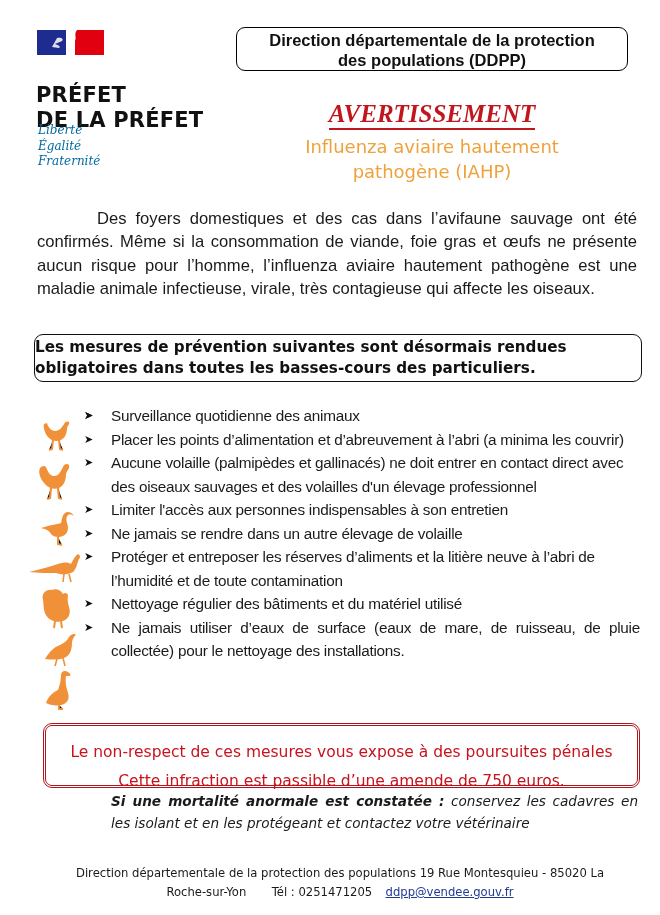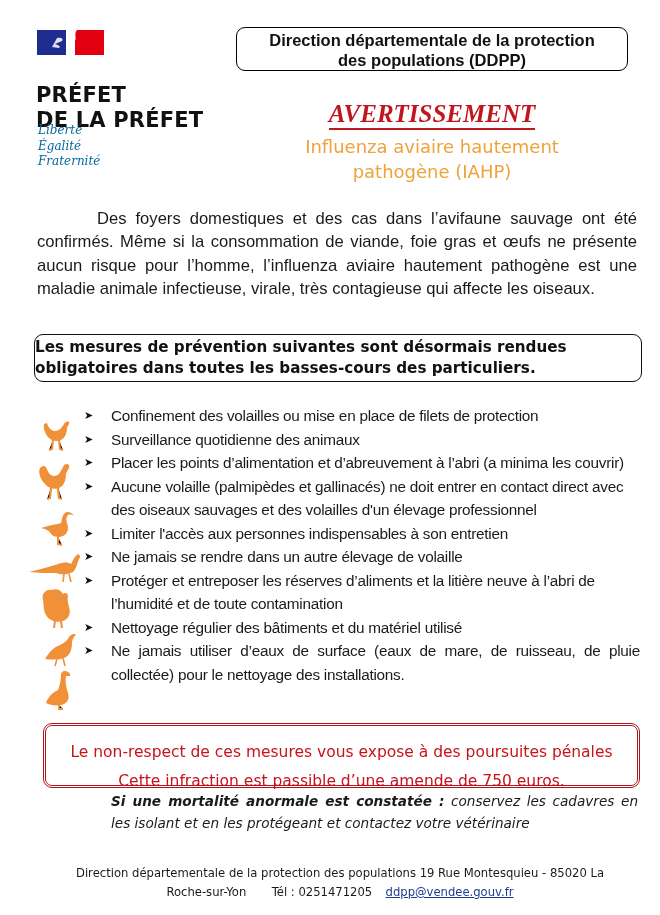--- a/index.html
+++ b/index.html
@@ -152,21 +152,21 @@
     </svg>
 </div>
 <div class="bird" style="left:44px; top:670px;">
   <svg width="30" height="40" viewBox="0 0 30 40">
       <path fill="#f0913a" d="M2 33 C4 27 9 22 14 20 C16 15 17 9 17 5 C17 1 21 0 24 2 C26 3 27 5 26 6 L22 6 C21 11 22 17 24 23 C26 29 23 34 17 35 C11 36 6 35 2 33 Z"></path>
       <path stroke="#f0913a" stroke-width="1.8" d="M15 35 L15 39 L19 39"></path>
     </svg>
 </div>
 
 <div class="abs measures">
-  <div class="measure"><span class="bullet">➤</span><span>Confinement des volailles ou mise en place de filets de protection</span></div>
+  <div class="measure"><span class="bullet">➤</span></div>
   <div class="measure"><span class="bullet">➤</span><span>Surveillance quotidienne des animaux</span></div>
   <div class="measure"><span class="bullet">➤</span><span>Placer les points d’alimentation et d’abreuvement à l’abri (a minima les couvrir)</span></div>
   <div class="measure"><span class="bullet">➤</span><span>Aucune volaille (palmipèdes et gallinacés) ne doit entrer en contact direct avec des oiseaux sauvages et des volailles d'un élevage professionnel</span></div>
   <div class="measure"><span class="bullet">➤</span><span>Limiter l'accès aux personnes indispensables à son entretien</span></div>
   <div class="measure"><span class="bullet">➤</span><span>Ne jamais se rendre dans un autre élevage de volaille</span></div>
   <div class="measure"><span class="bullet">➤</span><span>Protéger et entreposer les réserves d’aliments et la litière neuve à l’abri de l’humidité et de toute contamination</span></div>
   <div class="measure"><span class="bullet">➤</span><span>Nettoyage régulier des bâtiments et du matériel utilisé</span></div>
   <div class="measure" style="text-align: justify;"><span class="bullet">➤</span><span>Ne jamais utiliser d’eaux de surface (eaux de mare, de ruisseau, de pluie collectée) pour le nettoyage des installations.</span></div>
 </div>
 

